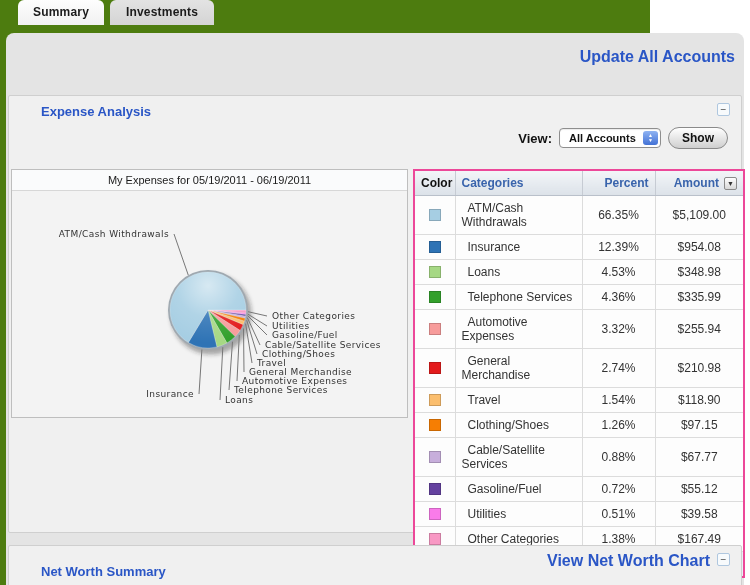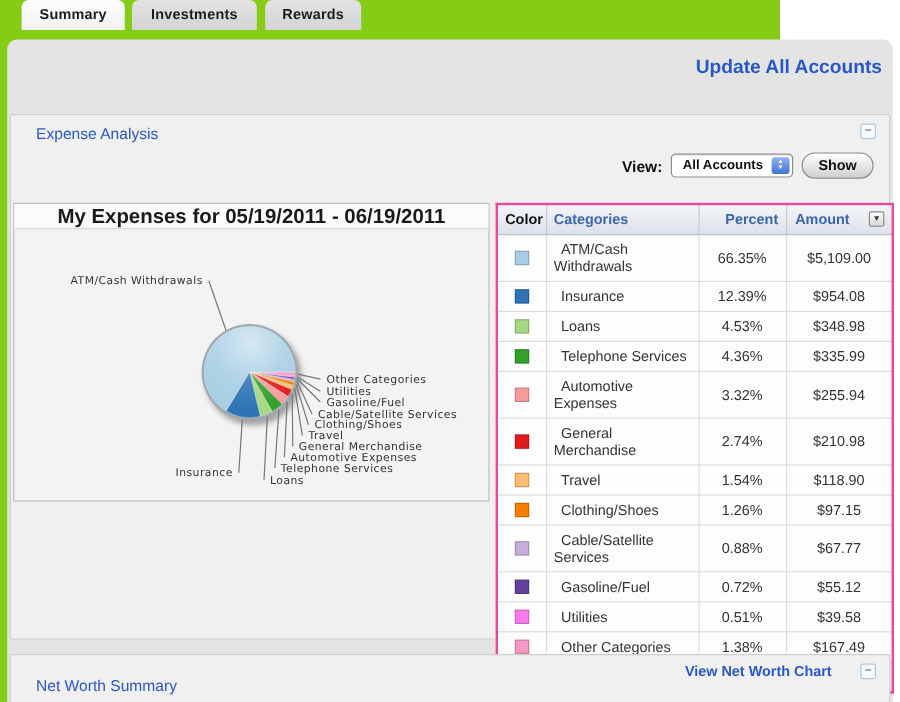--- a/index.html
+++ b/index.html
@@ -1,36 +1,36 @@
 <!DOCTYPE html>
 <html><head>
 <meta charset="utf-8">
 <style>
   * { margin:0; padding:0; box-sizing:border-box; }
   html,body { width:750px; height:585px; background:#fff; font-family:"Liberation Sans", sans-serif; overflow:hidden; }
-  .page { position:relative; width:650px; height:585px; background:#84cc16; }
+  .page { position:relative; width:650px; height:585px; background:#4d7c0f; }
 
   
   .tabbar { position:absolute; left:0; top:8; width:750px; height:25px; }
   .tab { position:absolute; top:0; height:25px; border-radius:6px 6px 0 0;
          background:linear-gradient(#E3E3E3,#D4D4D4); color:#1b1b1b; font-size:12px; font-weight:bold;
          text-align:center; line-height:25px; cursor:pointer; letter-spacing:.2px; }
   .tab.active { background:linear-gradient(#FEFEFE,#F1F1F1); }
 
   
   .wrapper { position:absolute; left:6px; top:33px; width:738px; height:552px;
              background:#E4E4E4; border-radius:8px 8px 0 0; }
   .update-link { position:absolute; top:15px; right:9px; color:#2A56C6; font-size:16px; font-weight:bold;
                  text-decoration:none; cursor:pointer;margin-left:36px; }
 
   .section { position:absolute; left:2px; width:734px; background:#F0F0F0; border:1px solid #CFCFCF; border-radius:2px; }
   .section.expense { top:62px; height:438px; }
   .section.networth { top:512px; height:73px; }
 
-  .section-title { position:absolute; left:7px; top:8px; color:#2A56C6; font-size:13px; font-weight:normal;padding-left:14px; }
+  .section-title { position:absolute; left:18px; top:8px; color:#2A56C6; font-size:13px; font-weight:bold;padding-left:14px; }
   .collapse-btn { position:absolute; right:11px; top:7px; width:13px; height:13px; border:1px solid #AFC7DF;
                   background:#F7FAFC; color:#444; font-size:10px; line-height:11px; text-align:center;
                   border-radius:2px; cursor:pointer; }
 
   
   .view-row { position:absolute; right:13px; top:31px; height:22px; display:flex; align-items:center; gap:7px; }
   .view-label { font-size:13px; font-weight:bold; color:#111; }
   .mac-select { position:relative; width:102px; height:20px; background:#fff; border:1px solid #8E8E8E;
                 border-radius:4px; font-size:11px; font-weight:bold; color:#111; line-height:18px;
                 padding-left:9px; cursor:pointer; box-shadow:inset 0 1px 1px rgba(0,0,0,.08); }
@@ -39,60 +39,59 @@
                  align-items:center; justify-content:center; color:#fff; }
   .mac-stepper span { font-size:5px; line-height:5px; }
   .show-btn { width:60px; height:22px; border-radius:11px; border:1px solid #8A8A8A;
               background:linear-gradient(#FFFFFF,#CFCFCF); font-size:12px; font-weight:bold; color:#111;
               font-family:"Liberation Sans",sans-serif; cursor:pointer; }
 
   
   .chart-panel { position:absolute; left:2px; top:73px; width:397px; height:249px;
                  border:1px solid #BEBEBE; background:#F3F3F3; }
   .chart-title { height:21px; background:#FAFBFC; border-bottom:1px solid #D7D7D7; text-align:center;
-                 font-size:17px; font-weight:bold; color:#1a1a1a; line-height:21px; }
+                 font-size:11px; font-weight:normal; color:#1a1a1a; line-height:21px; }
   .chart-body { position:relative; width:395px; height:226px; }
   .chart-body svg { display:block; }
   .pie-label { font-family:"DejaVu Sans", sans-serif; font-size:9px; letter-spacing:.4px; fill:#333; }
 
   
   .exp-table { position:absolute; left:404px; top:73px; width:330px; border-collapse:collapse;
                font-size:12px; color:#333; background:#FDFDFD; border:2px solid #ec4899; table-layout:fixed; }
   .exp-table th { background:linear-gradient(#F3F5F8,#DCE2E9); border-bottom:1px solid #B9C0CA;
                   border-right:1px solid #C6CBD3; padding:5px 6px; font-size:12px; }
   .exp-table th.h-color { color:#111; text-align:center; }
   .exp-table th.h-cat { color:#3A64AC; text-align:left; }
   .exp-table th.h-pct { color:#3A64AC; text-align:right; }
   .exp-table th.h-amt { color:#3A64AC; }
-  .amt-head { display:flex; align-items:flex-start; justify-content:flex-end; gap:16px; }
+  .amt-head { display:flex; align-items:center; justify-content:flex-end; gap:5px; }
   .sort-btn { width:13px; height:13px; border:1px solid #8A8A8A; border-radius:2px;
               background:linear-gradient(#FEFEFE,#D8D8D8); font-size:7px; line-height:11px;
               text-align:center; color:#333; cursor:pointer; flex:0 0 auto; }
   .exp-table td { border-bottom:1px solid #DCDCDC; border-right:1px solid #DCDCDC; padding:5px 6px;
                   line-height:14px; vertical-align:middle; }
   .exp-table td:last-child, .exp-table th:last-child { border-right:none; }
   .cell-color { text-align:center; }
   .swatch { width:12px; height:12px; margin:0 auto; border:1px solid rgba(0,0,0,.18); }
   .cell-cat { text-indent:6px; }
   .cell-num { text-align:center; padding-right:8px; }
   .total-row td { background:#E9EFF6; font-weight:bold; color:#111; }
 
-  .nw-link { position:absolute; right:48px; top:6px; color:#2A56C6; font-size:12px; font-weight:bold;
+  .nw-link { position:absolute; right:31px; top:6px; color:#2A56C6; font-size:16px; font-weight:bold;
              text-decoration:none; cursor:pointer; }
   .nw-title { top:18px; }
 </style>
 </head>
 <body>
 
 <div class="page">
 
   <div class="tabbar">
     <div class="tab active" style="left:18px;width:86px;">Summary</div>
     <div class="tab" style="left:110px;width:104px;">Investments</div>
-    <div class="tab" style="left:221px;width:80px;">Rewards</div>
   </div>
 
   <div class="wrapper">
     <a class="update-link">Update All Accounts</a>
 
     <div class="section expense">
       <div class="section-title">Expense Analysis</div>
       <div class="collapse-btn">−</div>
 
       <div class="view-row">

